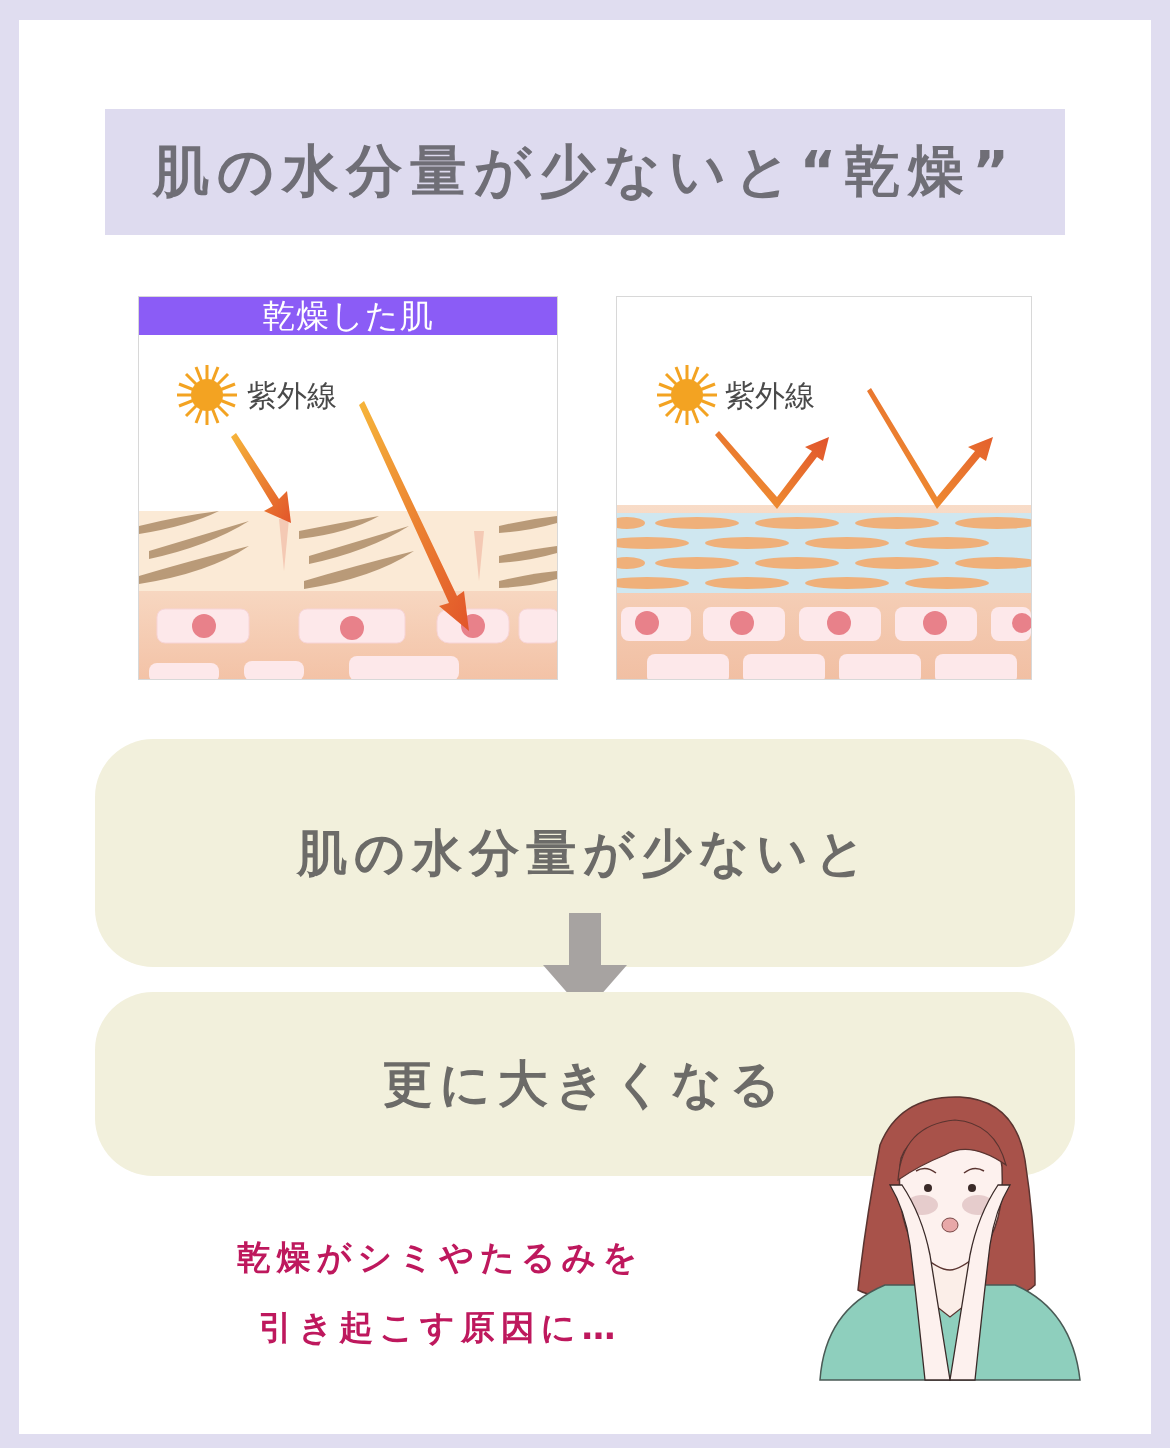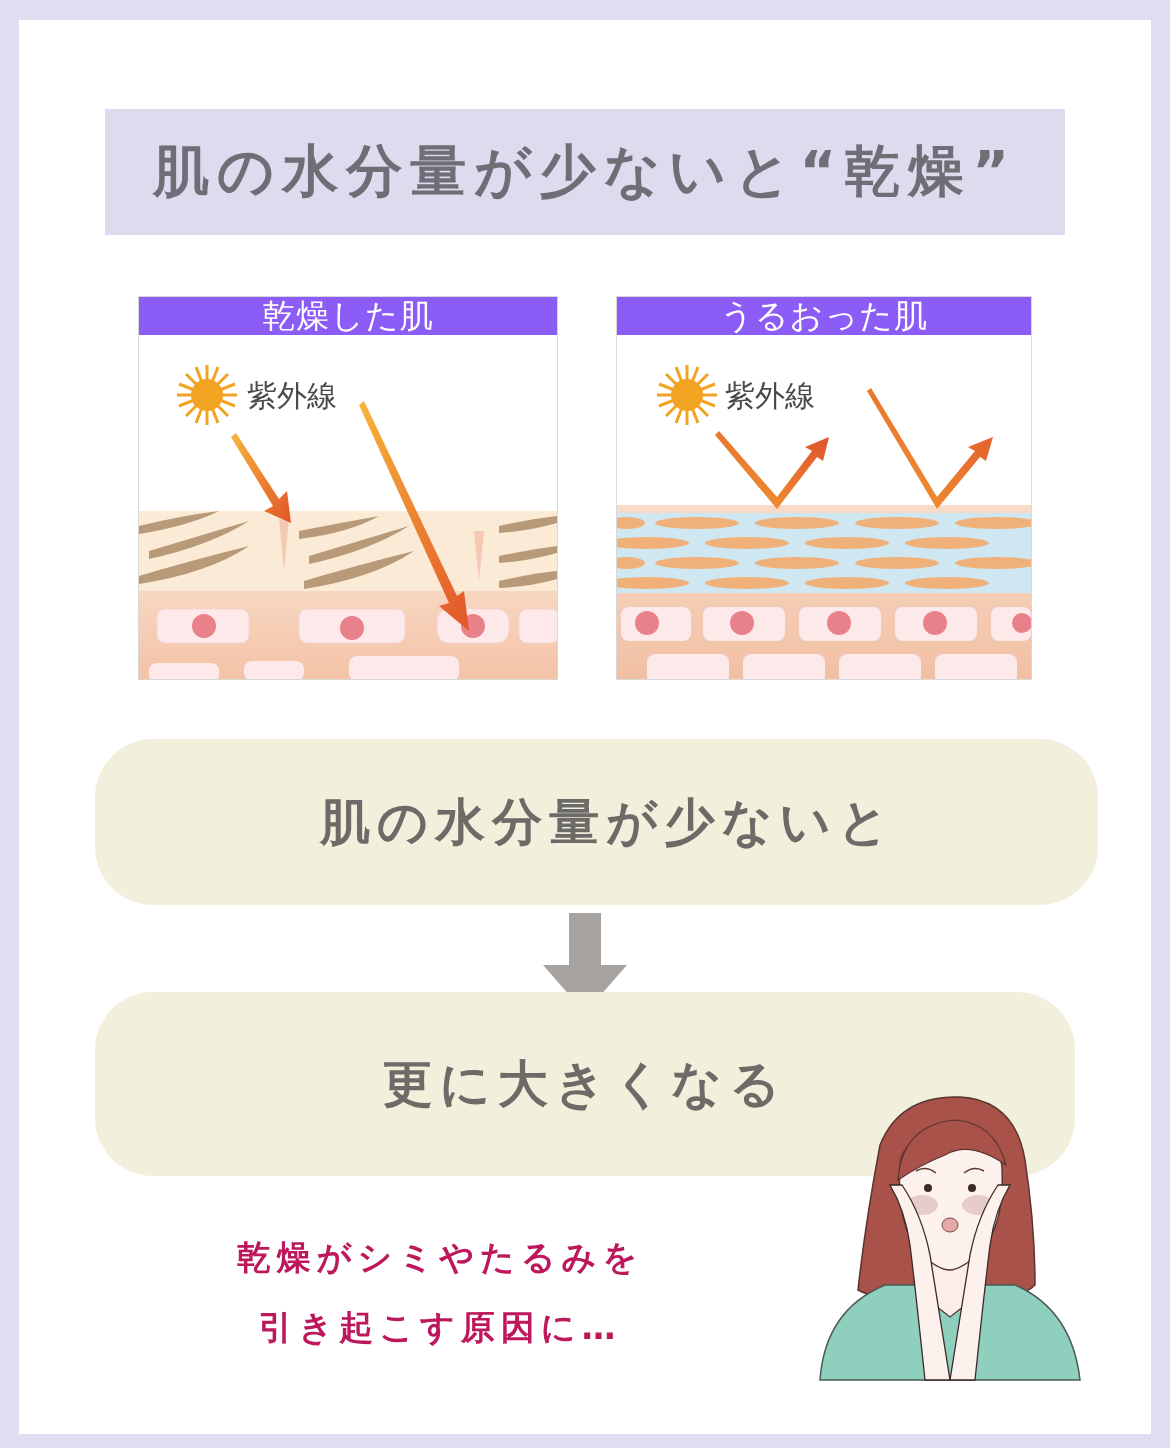--- a/index.html
+++ b/index.html
@@ -7,21 +7,21 @@
   .card{position:absolute;left:19px;top:20px;width:1132px;height:1414px;background:#ffffff;}
   .title-band{position:absolute;left:105px;top:109px;width:960px;height:126px;background:#dedbef;display:flex;align-items:center;justify-content:center;}
   .title-text{font-size:56px;color:#6f6e76;letter-spacing:8px;font-weight:bold;}
   .panel{position:absolute;top:296px;width:418px;height:382px;border:1px solid #d8d8d8;background:#fff;overflow:hidden;}
   .panel-left{left:138px;}
   .panel-right{left:616px;width:414px;}
   .panel-head{height:38px;background:#8b5cf6;color:#fff;font-size:33px;display:flex;align-items:center;justify-content:center;letter-spacing:1px;}
   .panel-body{position:absolute;left:0;top:54px;right:0;bottom:0;text-align:center;}
   .uv-label{position:absolute;top:25px;left:108px;font-size:30px;color:#4a4a4a;}
   .callout{position:absolute;left:95px;width:980px;background:#f2f0dc;border-radius:58px;display:flex;align-items:center;justify-content:center;text-align:center;color:#6c6b68;font-weight:bold;letter-spacing:7px;}
-  .callout-1{top:739px;height:166px;font-size:50px;line-height:68px;padding-left:23px;}
+  .callout-1{top:739px;height:228px;font-size:50px;line-height:68px;}
   .callout-2{top:992px;height:184px;font-size:50px;line-height:68px;}
   .callout .line{display:block;}
   .down-arrow{position:absolute;left:543px;top:913px;width:84px;height:100px;}
   .bottom-text{position:absolute;left:120px;top:1222px;width:640px;text-align:center;font-size:34px;line-height:70px;color:#be185d;font-weight:bold;letter-spacing:6px;}
   .bottom-text .line{display:block;}
   .woman{position:absolute;left:810px;top:1085px;width:280px;height:300px;}
 </style>
 </head>
 <body>
 
@@ -96,21 +96,20 @@
       </g>
 
       <polygon points="92,86 97,82 140,148 148,140 152,172 125,160 134,155" fill="url(#uvgrad)"></polygon>
       <polygon points="220,54 225,50 318,245 325,240 330,280 300,255 310,252" fill="url(#uvgrad)"></polygon>
     </svg>
     <span class="uv-label">紫外線</span>
   </div>
 </div>
 
 <div class="panel panel-right">
-  <div class="panel-head">うるおった肌</div>
   <div class="panel-body">
     <svg width="414" height="328" viewBox="0 0 414 328">
       <defs>
         <linearGradient id="uvgrad2" x1="0" y1="1" x2="1" y2="0">
           <stop offset="0" stop-color="#f3a033"></stop>
             <stop offset="1" stop-color="#e0502b"></stop>
         </linearGradient>
         <linearGradient id="skin2" x1="0" y1="0" x2="0" y2="1">
           <stop offset="0" stop-color="#f8dcc8"></stop>
             <stop offset="1" stop-color="#f1bfa3"></stop>

